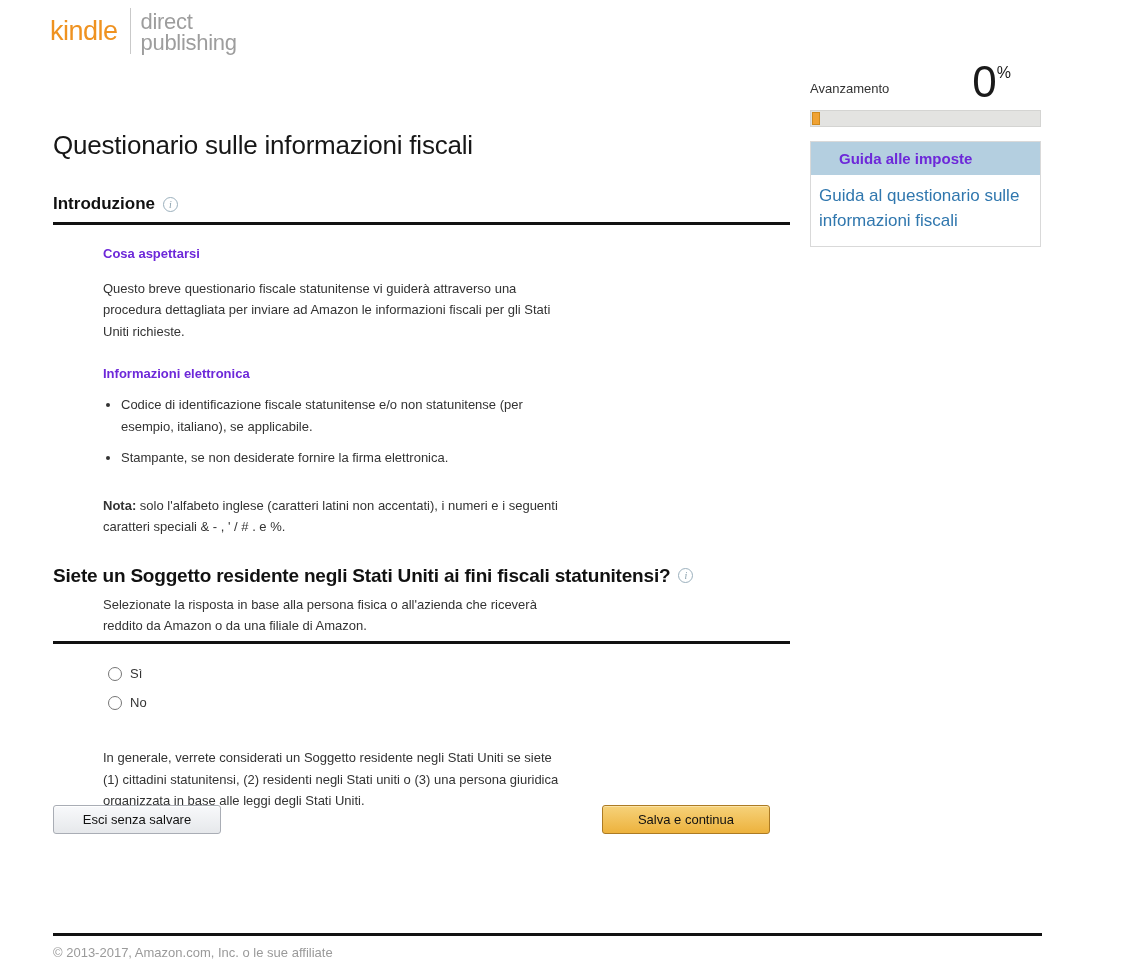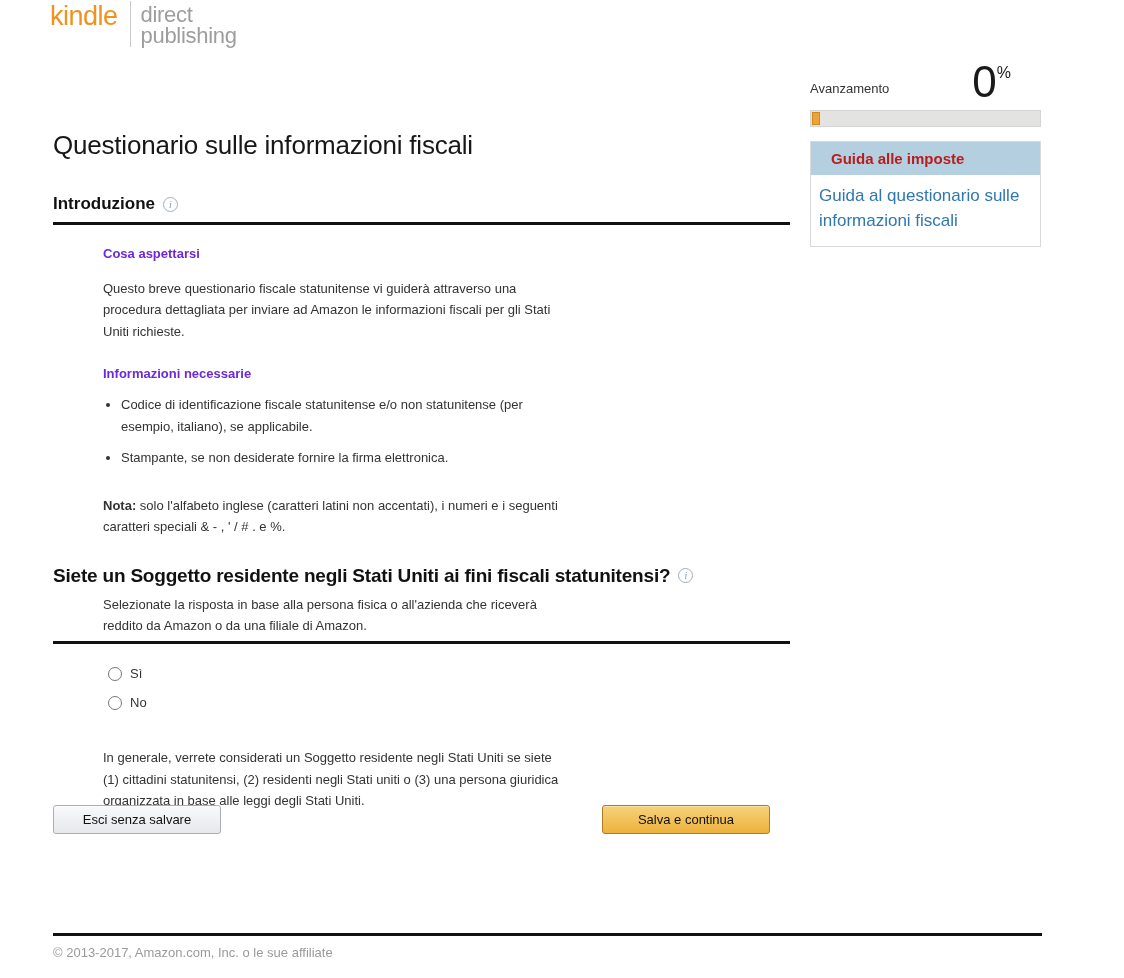--- a/index.html
+++ b/index.html
@@ -1,34 +1,34 @@
 <!DOCTYPE html>
 <html><head>
 <meta charset="utf-8">
 <style>
   * { margin:0; padding:0; box-sizing:border-box; }
   html,body { width:1124px; height:978px; background:#fff; font-family:"Liberation Sans","DejaVu Sans",sans-serif; color:#333; }
   body { position:relative; overflow:hidden; }
 
   
-  .logo { position:absolute; left:50px; top:1px; display:flex; }
+  .logo { position:absolute; left:50px; top:8px; display:flex; align-items:center; }
   .logo .kindle { font-size:27px; color:#ef9220; letter-spacing:-0.5px; }
   .logo .sep { width:1px; height:46px; background:#c9c9c9; margin:0 10px 0 12px; }
   .logo .dp { font-size:22px; color:#9d9d9d; line-height:0.95; letter-spacing:-0.3px; padding-top:4px; }
 
   
   .sidebar { position:absolute; left:810px; top:62px; width:231px; }
   .progress-head { display:flex; align-items:flex-end; justify-content:space-between; padding-right:30px; }
   .progress-label { font-size:13px; color:#333; padding-bottom:6px; }
   .progress-value { font-size:44px; color:#1a1a1a; line-height:0.9; }
   .progress-unit { font-size:16px; color:#1a1a1a; vertical-align:top; position:relative; top:2px; }
   .progress-bar { margin-top:8px; height:17px; background:#e3e3e1; border:1px solid #d4d4d2; position:relative; }
   .progress-fill { position:absolute; left:1px; top:1px; bottom:1px; width:8px; background:#f0a233; border:1px solid #cf8a1e; }
   .guide-box { margin-top:14px; border:1px solid #d9d9d9; }
-  .guide-header { background:#b4cfe0; padding:8px 20px; font-size:15px; font-weight:bold; color:#b91c1c; }
+  .guide-header { background:#b4cfe0; padding:8px 28px; font-size:15px; font-weight:bold; color:#6d28d9; }
   .guide-body { padding:8px 12px 12px 8px; background:#fff; }
   .guide-link { font-size:17px; color:#3077ae; text-decoration:none; line-height:1.5; display:block; cursor:pointer; }
 
   
   .main { position:absolute; left:53px; top:130px; width:737px; }
   .page-title { font-size:26px; font-weight:400; color:#171717; letter-spacing:-0.2px; }
   .section-head { margin-top:33px; display:flex; align-items:center; gap:8px; }
   .section-head h2 { font-size:17px; font-weight:bold; color:#111; }
   .info-icon { width:15px; height:15px; border:1px solid #9bb0bd; border-radius:50%; color:#8aa0ad; font-size:10px; font-style:italic; font-family:"Liberation Serif",serif; display:inline-flex; align-items:center; justify-content:center; cursor:pointer; }
   .divider { margin-top:8px; height:3px; background:#111; }
@@ -100,21 +100,21 @@
   <div class="section-head">
     <h2>Introduzione</h2>
     <span class="info-icon">i</span>
   </div>
   <div class="divider"></div>
 
   <div class="indent">
     <div class="intro-section block-title">Cosa aspettarsi</div>
     <p class="body-text expect-body">Questo breve questionario fiscale statunitense vi guiderà attraverso una procedura dettagliata per inviare ad Amazon le informazioni fiscali per gli Stati Uniti richieste.</p>
 
-    <div class="block-title required-title">Informazioni necessarie</div>
+    <div class="block-title required-title">Informazioni elettronica</div>
     <ul class="bullets">
       <li>Codice di identificazione fiscale statunitense e/o non statunitense (per esempio, italiano), se applicabile.</li>
       <li>Stampante, se non desiderate fornire la firma elettronica.</li>
     </ul>
 
     <p class="body-text note"><b>Nota:</b><span> solo l'alfabeto inglese (caratteri latini non accentati), i numeri e i seguenti caratteri speciali &amp; - , ' / # . e %.</span></p>
   </div>
 
   <div class="question-head">
     <h2>Siete un Soggetto residente negli Stati Uniti ai fini fiscali statunitensi?</h2>

